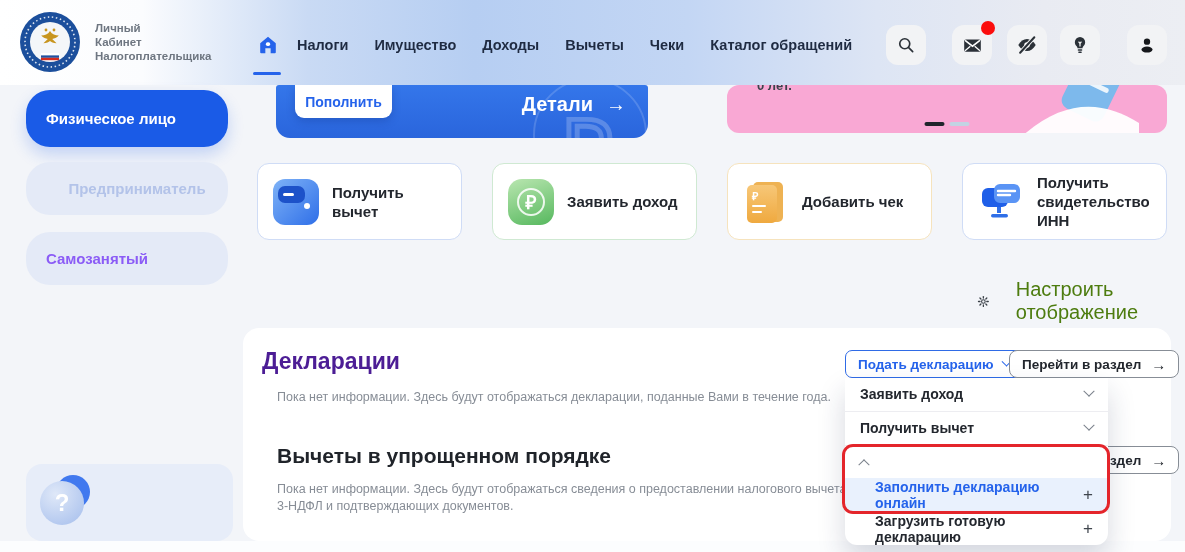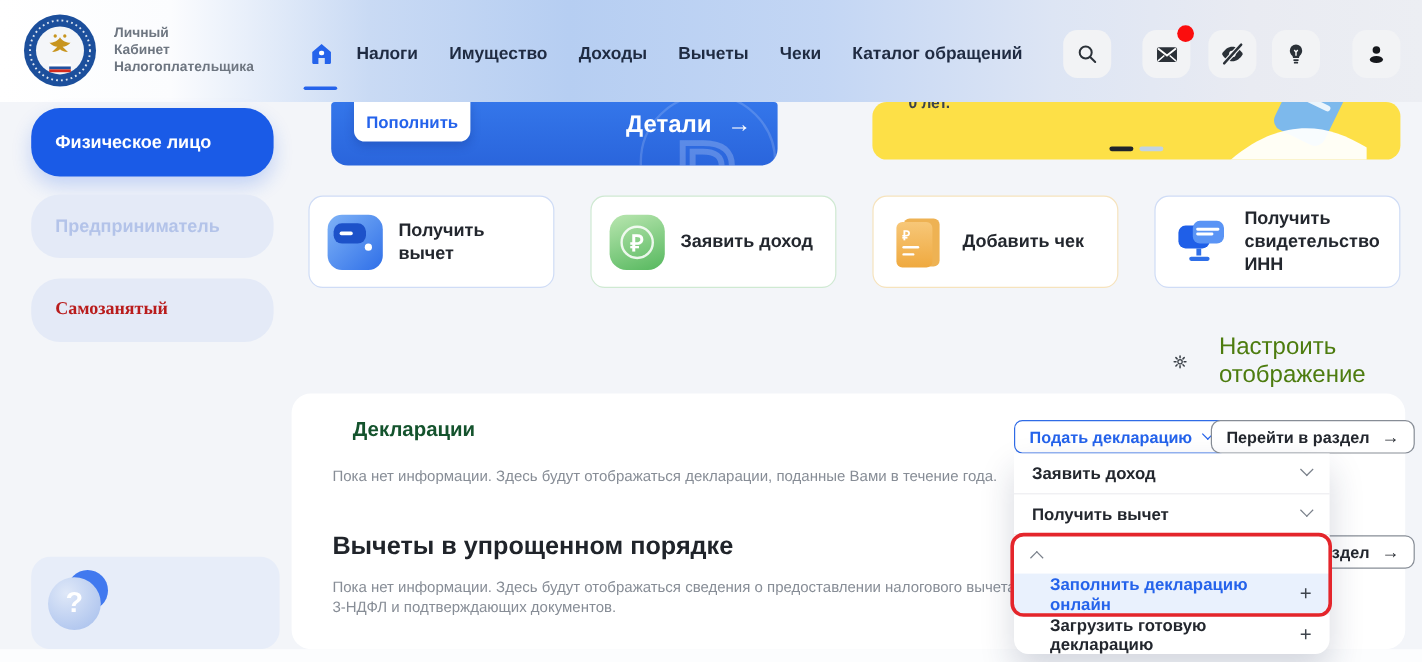--- a/index.html
+++ b/index.html
@@ -23,22 +23,22 @@
   .hbtn { top:25px; width:40px; height:40px; border-radius:12px; background:#f2f3f5;
     display:flex; align-items:center; justify-content:center; cursor:pointer; }
   .hbtn svg { display:block; }
   .red-dot { left:981px; top:21px; width:14px; height:14px; border-radius:50%; background:#fb0d0d; z-index:3; }
 
   
   .side-tab { left:26px; width:202px; border-radius:24px; display:flex; align-items:center;
     padding-left:20px; font-size:15px; font-weight:700; cursor:pointer; }
   .side-tab.active { top:90px; height:57px; background:#1a5be7; color:#ffffff;
     box-shadow:0 8px 16px rgba(26,91,231,.22); }
-  .side-tab.t2 { top:162px; height:53px; background:#e4eaf7; color:#b3c3e9; }
-  .side-tab.t3 { top:232px; height:53px; background:#e4eaf7; color:#b91c1c;font-family:Liberation Serif, serif; }
+  .side-tab.t2 { top:162px; height:53px; background:#e4eaf7; color:#b3c3e9;justify-content:center; }
+  .side-tab.t3 { top:232px; height:53px; background:#e4eaf7; color:#8b5cf6; }
 
   .help-card { left:26px; top:464px; width:207px; height:77px; background:#e7edf9; border-radius:16px; }
   .help-icon { left:14px; top:14px; width:48px; height:48px; }
   .help-icon .back { position:absolute; right:-2px; top:-3px; width:34px; height:34px; border-radius:50%; background:#4179ef; }
   .help-icon .front { position:absolute; left:0; top:3px; width:44px; height:44px; border-radius:50%;
     background:radial-gradient(circle at 35% 30%, #dfe8f8, #a4bdec); display:flex; align-items:center; justify-content:center;
     color:#ffffff; font-size:24px; font-weight:700; }
   .help-text { left:76px; top:19px; }
   .help-title { color:#2356e0; font-size:15px; font-weight:700; }
   .help-phone { color:#4a5260; font-size:13.5px; margin-top:4px; }
@@ -48,21 +48,21 @@
     background:linear-gradient(180deg,#3476ea,#2a65dc); border-radius:3px 3px 14px 14px; }
   .topup-btn { position:absolute; left:19px; top:0; width:97px; height:33px; background:#ffffff;
     border-radius:0 0 9px 9px; color:#2563eb; font-size:14px; font-weight:700;
     display:flex; align-items:center; justify-content:center; cursor:pointer;
     box-shadow:0 3px 8px rgba(10,40,120,.25); }
   .banner-details { position:absolute; right:22px; top:8px; display:flex; gap:13px; align-items:center;
     color:#ffffff; font-size:20px; font-weight:700; cursor:pointer; }
   .ruble-mark { position:absolute; right:0; top:0; pointer-events:none; }
 
   
-  .promo { left:727px; top:85px; width:440px; height:48px; background:#fde047; border-radius:12px; overflow:hidden; }
+  .promo { left:727px; top:85px; width:440px; height:48px; background:#f9a8d4; border-radius:12px; overflow:hidden; }
   .promo-clip { position:absolute; left:30px; top:-7px; font-size:13px; font-weight:700; color:#3c434c; }
   .promo-dots { position:absolute; left:50%; transform:translateX(-50%); bottom:7px; display:flex; gap:5px; }
   .dot-dash { width:20px; height:4px; border-radius:2px; cursor:pointer; }
   .dot-dash.on { background:#20242b; }
   .dot-dash.off { background:#c2d3e3; }
   .promo-ill { position:absolute; right:28px; top:-6px; }
 
   
   .qcard { top:163px; width:205px; height:77px; background:#ffffff; border-radius:12px;
     display:flex; align-items:center; gap:13px; padding:0 12px 0 15px; cursor:pointer; }
@@ -88,21 +88,21 @@
   .ic-receipt .rub { position:absolute; left:9px; top:9px; color:#ffffff; font-size:11px; font-weight:700; }
   .ic-receipt .l1 { position:absolute; left:9px; top:26px; width:14px; height:2.5px; background:#ffffff; border-radius:2px; }
   .ic-receipt .l2 { position:absolute; left:9px; top:32px; width:10px; height:2.5px; background:#ffffff; border-radius:2px; }
 
   
   .settings { left:977px; top:278px; display:flex; align-items:center; gap:26px;
     font-size:20px; color:#4d7c0f; cursor:pointer; }
 
   
   .content-card { left:243px; top:328px; width:928px; height:213px; background:#ffffff; border-radius:16px; z-index:1; }
-  .sec-title-1 { left:294px; top:348px; font-size:17px; font-weight:700; color:#14532d; z-index:2; }
+  .sec-title-1 { left:262px; top:348px; font-size:23px; font-weight:700; color:#4c1d95; z-index:2; }
   .sec-empty-1 { left:277px; top:390px; font-size:12.5px; color:#878d96; z-index:2; }
   .sec-title-2 { left:277px; top:444px; font-size:21px; font-weight:700; color:#20242a; z-index:2; }
   .sec-empty-2 { left:277px; top:481px; width:806px; font-size:12.5px; line-height:17px; color:#878d96; z-index:2; }
 
   .btn { height:28px; display:inline-flex; align-items:center; gap:10px; background:#ffffff;
     font-size:13.5px; font-weight:700; border-radius:8px; padding:0 12px; cursor:pointer; white-space:nowrap; }
   .btn-submit { left:845px; top:350px; border:1.5px solid #2f6be6; color:#2563eb; border-radius:7px; z-index:2; }
   .btn-goto-1 { left:1009px; top:350px; border:1.5px solid #878d96; color:#23272e; z-index:2; }
   .btn-goto-2 { left:1009px; top:446px; border:1.5px solid #878d96; color:#23272e; z-index:2; }
   .btn .arrow { font-weight:400; font-size:15px; }

